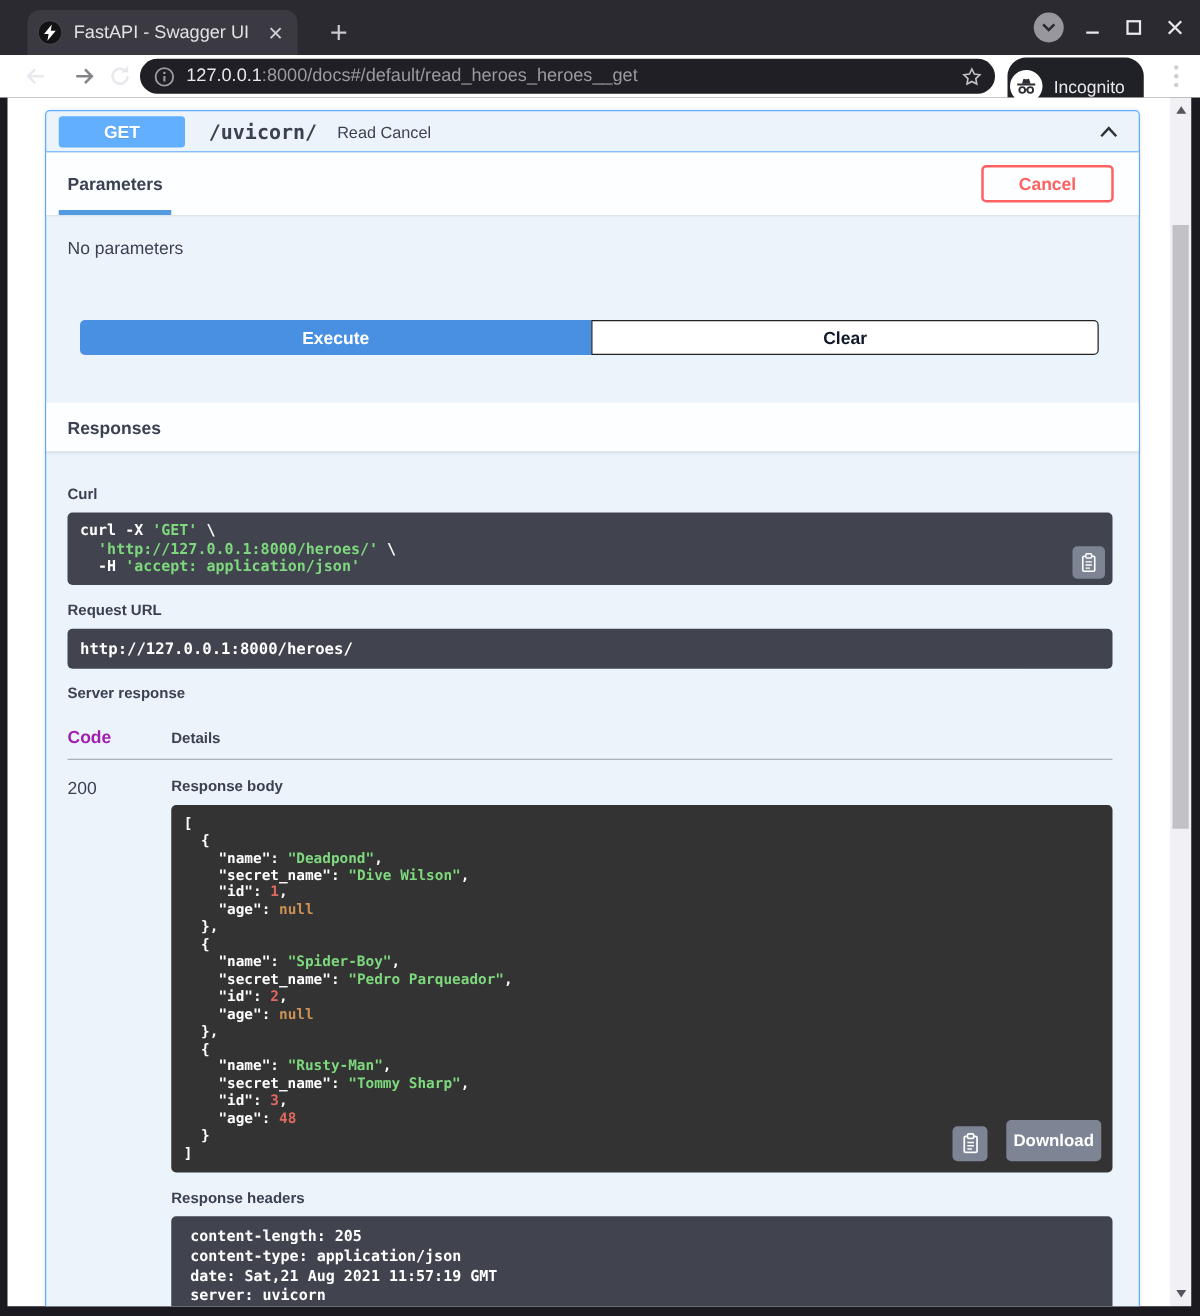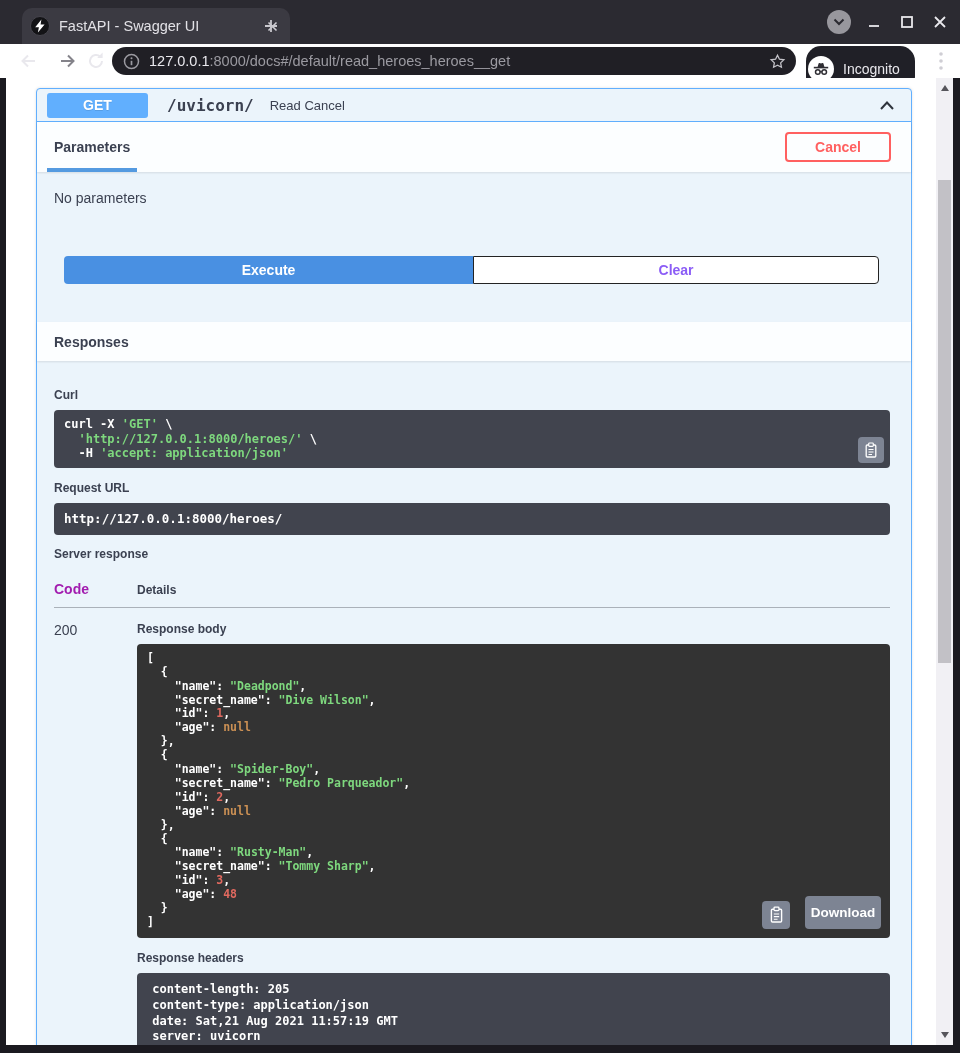--- a/index.html
+++ b/index.html
@@ -2,21 +2,21 @@
 <html style="--method-color: #61affe; --opblock-bg: #ebf4fb; --execute-color: #4990e2; --cancel-color: #ff6060; --dark-block: #41444e; --json-block: #333333; --code-string: #7ed87e; --code-number: #e0695f; --code-null: #cb9054;"><head>
 <meta charset="utf-8">
 <style>
   * { margin:0; padding:0; box-sizing:border-box; }
   html,body { width:960px; height:1053px; }
   body { font-family:"Liberation Sans", sans-serif; background:#1b1a20; position:relative; overflow:hidden; }
   .window { position:absolute; inset:0; }
 
   
   .tabstrip { position:absolute; left:0; top:0; width:960px; height:44px; background:#2b2a31; }
-  .tab { position:absolute; left:22px; top:8px; width:268px; height:36px; background:#3b3a42;
+  .tab { position:absolute; left:22px; top:8px; width:216px; height:36px; background:#3b3a42;
          border-radius:10px 10px 0 0; display:flex; align-items:center; padding:0 8px 0 8px; gap:9px; }
   .favicon { width:20px; height:20px; border-radius:50%; background:#131316; border:1px solid #45444c;
              display:flex; align-items:center; justify-content:center; flex:none; }
   .tab-title { color:#e2e1e6; font-size:14.5px; white-space:nowrap; overflow:hidden; flex:1; }
   .icon-btn { display:flex; align-items:center; justify-content:center; cursor:pointer; }
   .tab-close { width:20px; height:20px; border-radius:50%; flex:none; }
   .new-tab { position:absolute; left:258px; top:13px; width:26px; height:26px; }
   .win-controls { position:absolute; right:10px; top:8px; height:28px; display:flex; align-items:center; gap:13px; }
   .tab-search { width:24px; height:24px; border-radius:50%; background:#98979d; }
   .wc { width:20px; height:20px; }
@@ -64,21 +64,21 @@
   .btn-cancel { width:106px; height:30px; background:transparent; border:2px solid var(--cancel-color,#ff6060);
                 border-radius:4px; color:var(--cancel-color,#ff6060); font-weight:bold; font-size:14px;
                 font-family:inherit; cursor:pointer;margin-left:28px; }
 
   .params-body { padding:18px 17px 0; }
   .params-body p { font-size:14px; color:#3b4151; }
 
   .exec-row { display:flex; margin:50px 32px 0 27px; height:28px; }
   .btn-execute { flex:1.013; background:var(--execute-color,#4990e2); color:#fff; border:none;
                  border-radius:4px 0 0 4px; font-weight:bold; font-size:14px; font-family:inherit; cursor:pointer; }
-  .btn-clear { flex:1; background:#fff; color:#8b5cf6; border:1px solid #232323; border-radius:0 4px 4px 0;
+  .btn-clear { flex:1; background:#fff; color:#0f172a; border:1px solid #232323; border-radius:0 4px 4px 0;
                font-weight:bold; font-size:14px; font-family:inherit; cursor:pointer; }
 
   .responses-header { margin-top:38px; height:39px; justify-content:flex-start; }
   .responses-header h4 { font-size:14px; color:#3b4151; }
 
   .responses-body { padding:0 21px 0 17px; }
   .responses-body h5 { font-size:12px; font-weight:bold; color:#3b4151; margin:0 0 8px; }
   .lbl-curl { margin-top:27px !important; }
   .lbl-requrl, .lbl-headers { margin-top:13px !important; }
   .lbl-server { margin-top:12px !important; }

